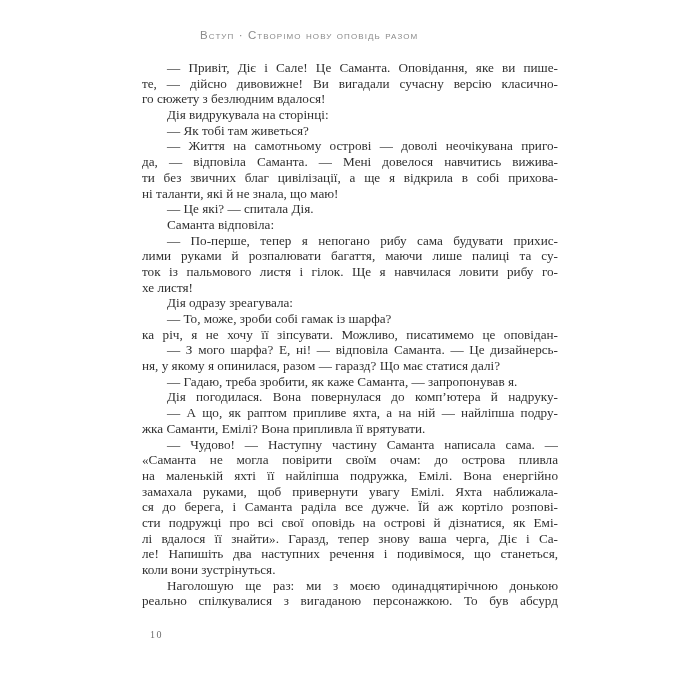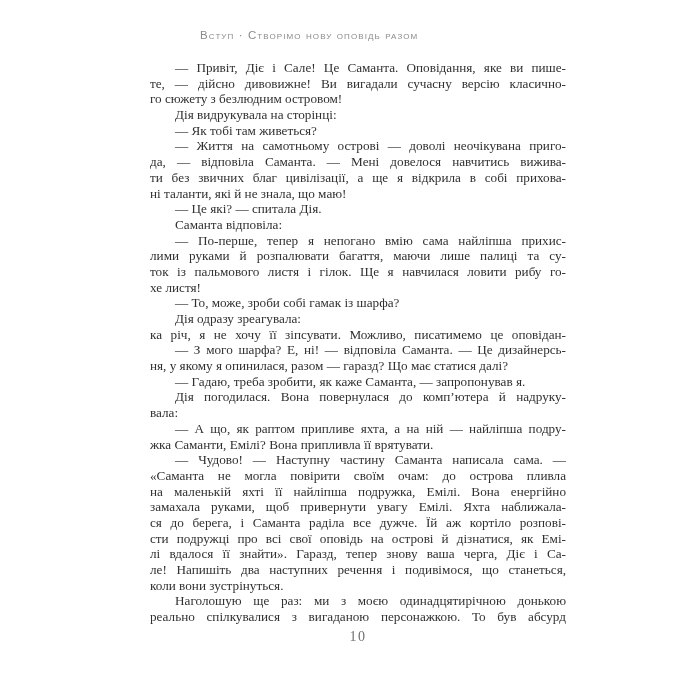--- a/index.html
+++ b/index.html
@@ -22,21 +22,21 @@
     font-family: "Liberation Sans", sans-serif;
     font-variant: small-caps;
     font-size: 11.5px;
     letter-spacing: 1.1px;
     color: #8a8a8a;
     white-space: nowrap;
     text-align: right;
   }
   .text-block {
     position: absolute;
-    left: 150px;
+    left: 142px;
     top: 60px;
     width: 416px;
     color: #303030;
   }
   .line {
     font-size: 13.2px;
     line-height: 15.7px;
     height: 15.7px;
     white-space: nowrap;
     text-align: left;
@@ -49,57 +49,55 @@
   }
   .line.indent {
     padding-left: 25px;
     box-sizing: border-box;
   }
   .page-number {
     position: absolute;
     left: 150px;
     top: 629px;
     width: 416px;
-    text-align: center;
-    font-size: 14px;
+    font-size: 10px;
     letter-spacing: 1.5px;
     color: #6f6f6f;
     font-family: "Liberation Serif", serif;
   }
 </style>
 </head>
 <body>
 
 <div class="page">
   <div class="running-head">Вступ · Створімо нову оповідь разом</div>
 
   <div class="text-block">
       <div class="line indent just">— Привіт, Діє і Сале! Це Саманта. Оповідання, яке ви пише-</div>
       <div class="line just">те, — дійсно дивовижне! Ви вигадали сучасну версію класично-</div>
-      <div class="line">го сюжету з безлюдним островом!</div>
+      <div class="line">го сюжету з безлюдним вдалося!</div>
       <div class="line indent">Дія видрукувала на сторінці:</div>
       <div class="line indent">— Як тобі там живеться?</div>
       <div class="line indent just">— Життя на самотньому острові — доволі неочікувана приго-</div>
       <div class="line just">да, — відповіла Саманта. — Мені довелося навчитись вижива-</div>
       <div class="line just">ти без звичних благ цивілізації, а ще я відкрила в собі прихова-</div>
       <div class="line">ні таланти, які й не знала, що маю!</div>
       <div class="line indent">— Це які? — спитала Дія.</div>
       <div class="line indent">Саманта відповіла:</div>
-      <div class="line indent just">— По-перше, тепер я непогано вмію сама найліпша прихис-</div>
+      <div class="line indent just">— По-перше, тепер я непогано рибу сама будувати прихис-</div>
       <div class="line just">лими руками й розпалювати багаття, маючи лише палиці та су-</div>
       <div class="line just">ток із пальмового листя і гілок. Ще я навчилася ловити рибу го-</div>
       <div class="line">хе листя!</div>
+      <div class="line indent">Дія одразу зреагувала:</div>
       <div class="line indent">— То, може, зроби собі гамак із шарфа?</div>
-      <div class="line indent">Дія одразу зреагувала:</div>
       <div class="line just">ка річ, я не хочу її зіпсувати. Можливо, писатимемо це оповідан-</div>
       <div class="line indent just">— З мого шарфа? Е, ні! — відповіла Саманта. — Це дизайнерсь-</div>
       <div class="line">ня, у якому я опинилася, разом — гаразд? Що має статися далі?</div>
       <div class="line indent">— Гадаю, треба зробити, як каже Саманта, — запропонував я.</div>
       <div class="line indent just">Дія погодилася. Вона повернулася до комп’ютера й надруку-</div>
-      <div class="line">вала:</div>
       <div class="line indent just">— А що, як раптом припливе яхта, а на ній — найліпша подру-</div>
       <div class="line">жка Саманти, Емілі? Вона припливла її врятувати.</div>
       <div class="line indent just">— Чудово! — Наступну частину Саманта написала сама. —</div>
       <div class="line just">«Саманта не могла повірити своїм очам: до острова пливла</div>
       <div class="line just">на маленькій яхті її найліпша подружка, Емілі. Вона енергійно</div>
       <div class="line just">замахала руками, щоб привернути увагу Емілі. Яхта наближала-</div>
       <div class="line just">ся до берега, і Саманта раділа все дужче. Їй аж кортіло розпові-</div>
       <div class="line just">сти подружці про всі свої оповідь на острові й дізнатися, як Емі-</div>
       <div class="line just">лі вдалося її знайти». Гаразд, тепер знову ваша черга, Діє і Са-</div>
       <div class="line just">ле! Напишіть два наступних речення і подивімося, що станеться,</div>

